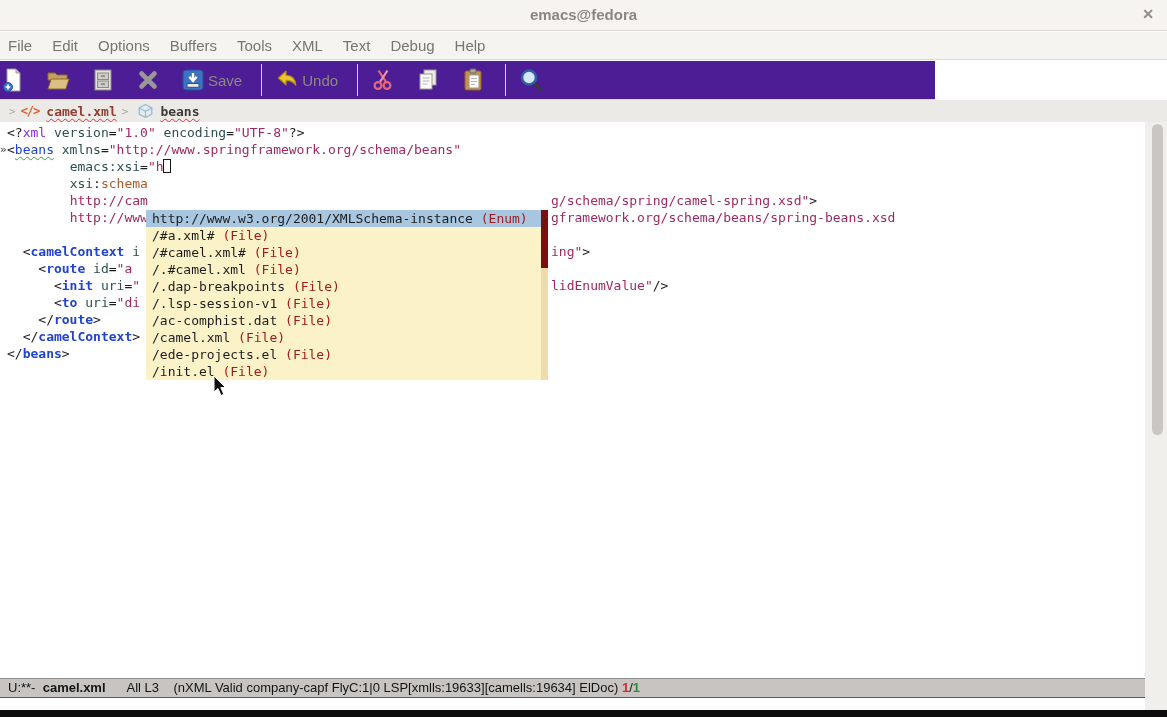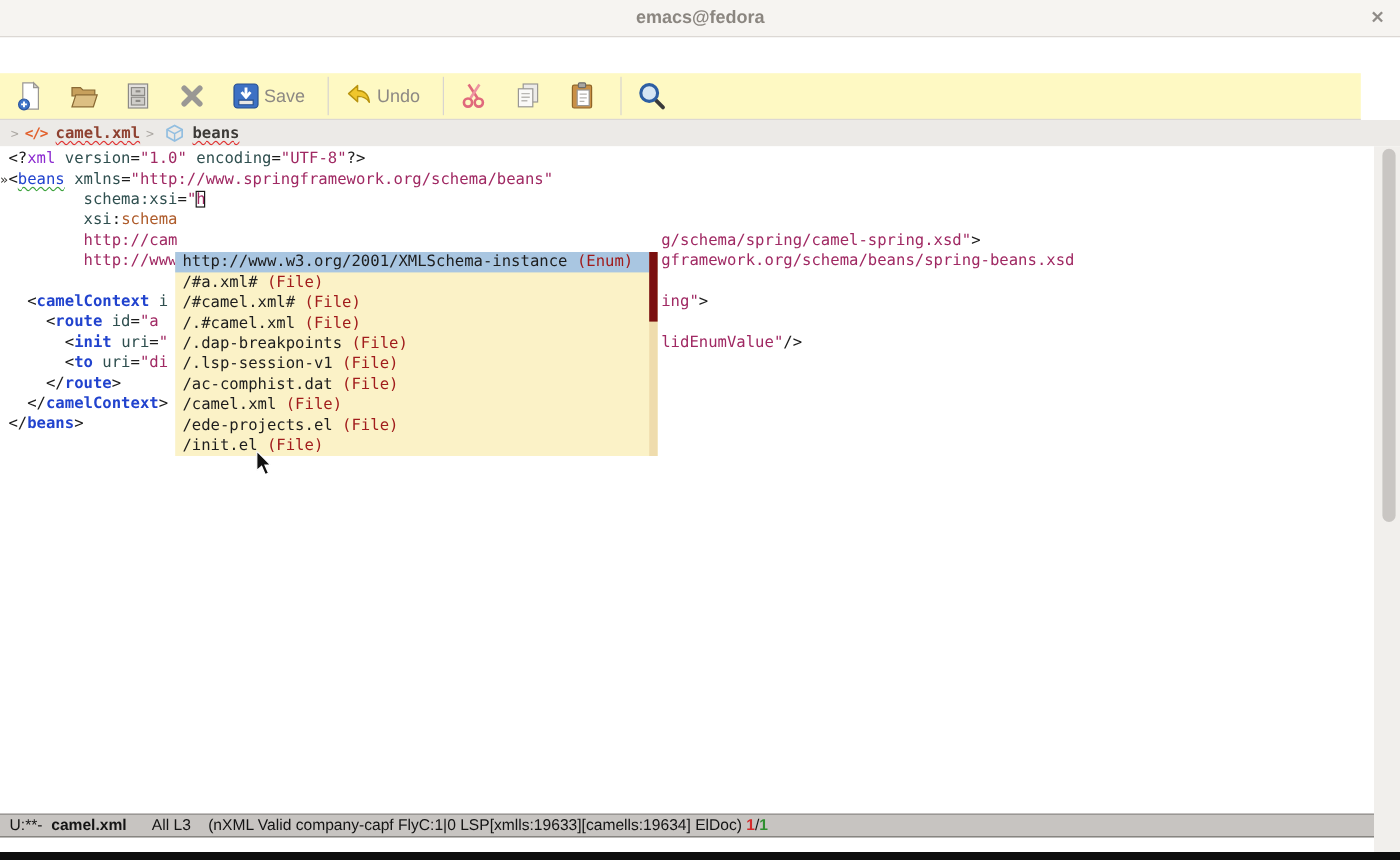--- a/index.html
+++ b/index.html
@@ -14,22 +14,22 @@
   .close-btn { position:absolute; right:10px; top:5px; color:#8F8B87; font-size:14px; font-weight:bold;
                width:18px; height:18px; text-align:center; line-height:18px; cursor:default; }
 
   
   .menubar { position:absolute; left:0; top:32px; width:1167px; height:28px; background:#F6F4F1;
              border-bottom:1px solid #DCD8D4; display:flex; align-items:center; padding-left:8px; }
   .menu-item { color:#787672; font-size:15px; padding:0 10px; }
   .menu-item:first-child { padding-left:0; }
 
   
-  .toolbar { position:absolute; left:0; top:61px; width:1134px; height:39px; background:#fef9c3;
-             border-bottom:1px solid #DCD8D4; display:flex; align-items:center; padding-left:12px; }
+  .toolbar { position:absolute; left:0; top:61px; width:935px; height:39px; background:#4c1d95;
+             border-bottom:1px solid #DCD8D4; display:flex; align-items:center; }
   .tool { display:flex; align-items:center; margin-right:19px; }
   .tool svg { display:block; }
   .tool-label { color:#8D8984; font-size:15px; margin-left:2px; }
   .tsep { width:1px; height:32px; background:#D8D4D0; margin:0 12px 0 0; }
 
   
   .breadcrumb { position:absolute; left:0; top:100px; width:1167px; height:22px; background:#ECEAE7;
                 display:flex; align-items:center; padding-left:4px;
                 font-family:"DejaVu Sans Mono", monospace; font-size:13px; }
   .bc-chevron { color:#ABA7A2; font-size:11px; margin:0 5px; }
@@ -90,20 +90,31 @@
 </head>
 <body>
 
 <div class="window">
 
   <div class="titlebar">
     <span class="title">emacs@fedora</span>
     <span class="close-btn">✕</span>
   </div>
 
+  <div class="menubar" id="menubar">
+      <span class="menu-item">File</span>
+      <span class="menu-item">Edit</span>
+      <span class="menu-item">Options</span>
+      <span class="menu-item">Buffers</span>
+      <span class="menu-item">Tools</span>
+      <span class="menu-item">XML</span>
+      <span class="menu-item">Text</span>
+      <span class="menu-item">Debug</span>
+      <span class="menu-item">Help</span>
+    </div>
 
   <div class="toolbar">
     <span class="tool">
       <svg width="26" height="26" viewBox="0 0 26 26">
         <path d="M7 2 h9 l4 4 v18 h-13 z" fill="#ffffff" stroke="#9a9792"></path>
         <path d="M16 2 l4 4 h-4 z" fill="#d8d5d0" stroke="#9a9792"></path>
         <circle cx="8" cy="20" r="4.5" fill="#3F74C8" stroke="#2C55A0"></circle>
         <path d="M8 17.6 v4.8 M5.6 20 h4.8" stroke="#fff" stroke-width="1.6"></path>
       </svg>
     </span>
@@ -184,21 +195,21 @@
     <svg class="bc-cube" width="17" height="16" viewBox="0 0 16 16">
       <path d="M8 1.5 L14.3 5 V11 L8 14.5 L1.7 11 V5 Z" fill="none" stroke="#92BEE0" stroke-width="1.4"></path>
       <path d="M1.7 5 L8 8.4 L14.3 5 M8 8.4 V14.5" fill="none" stroke="#92BEE0" stroke-width="1.2"></path>
     </svg>
     <span class="bc-elem">beans</span>
   </div>
 
   <div class="editor" id="editor">
       <div class="line"><span class="seg-p">&lt;?</span><span class="seg-pi">xml</span><span class="seg-p"> </span><span class="seg-a">version</span><span class="seg-p">=</span><span class="seg-s">"1.0"</span><span class="seg-p"> </span><span class="seg-a">encoding</span><span class="seg-p">=</span><span class="seg-s">"UTF-8"</span><span class="seg-p">?&gt;</span></div>
       <div class="line"><span class="fringe">»</span><span class="seg-p">&lt;</span><span class="seg-ew">beans</span><span class="seg-p"> </span><span class="seg-a">xmlns</span><span class="seg-p">=</span><span class="seg-s">"http://www.springframework.org/schema/beans"</span></div>
-      <div class="line"><span class="seg-p">        </span><span class="seg-a">schema:xsi</span><span class="seg-p">=</span><span class="seg-s">"h</span></div>
+      <div class="line"><span class="seg-p">        </span><span class="seg-a">emacs:xsi</span><span class="seg-p">=</span><span class="seg-s">"h</span></div>
       <div class="line"><span class="seg-p">        </span><span class="seg-a">xsi</span><span class="seg-p">:</span><span class="seg-a2">schema</span></div>
       <div class="line"><span class="seg-p">        </span><span class="seg-s">http://cam</span><span class="rfrag"><span class="seg-s">g/schema/spring/camel-spring.xsd"</span><span class="seg-p">&gt;</span></span></div>
       <div class="line"><span class="seg-p">        </span><span class="seg-s">http://www</span><span class="rfrag"><span class="seg-s">gframework.org/schema/beans/spring-beans.xsd</span></span></div>
       <div class="line"></div>
       <div class="line"><span class="seg-p">  &lt;</span><span class="seg-e">camelContext</span><span class="seg-p"> </span><span class="seg-a">i</span><span class="rfrag"><span class="seg-s">ing"</span><span class="seg-p">&gt;</span></span></div>
       <div class="line"><span class="seg-p">    &lt;</span><span class="seg-e">route</span><span class="seg-p"> </span><span class="seg-a">id</span><span class="seg-p">=</span><span class="seg-s">"a</span></div>
       <div class="line"><span class="seg-p">      &lt;</span><span class="seg-e">init</span><span class="seg-p"> </span><span class="seg-a">uri</span><span class="seg-p">=</span><span class="seg-s">"</span><span class="rfrag"><span class="seg-s">lidEnumValue"</span><span class="seg-p">/&gt;</span></span></div>
       <div class="line"><span class="seg-p">      &lt;</span><span class="seg-e">to</span><span class="seg-p"> </span><span class="seg-a">uri</span><span class="seg-p">=</span><span class="seg-s">"di</span></div>
       <div class="line"><span class="seg-p">    &lt;/</span><span class="seg-e">route</span><span class="seg-p">&gt;</span></div>
       <div class="line"><span class="seg-p">  &lt;/</span><span class="seg-e">camelContext</span><span class="seg-p">&gt;</span></div>

